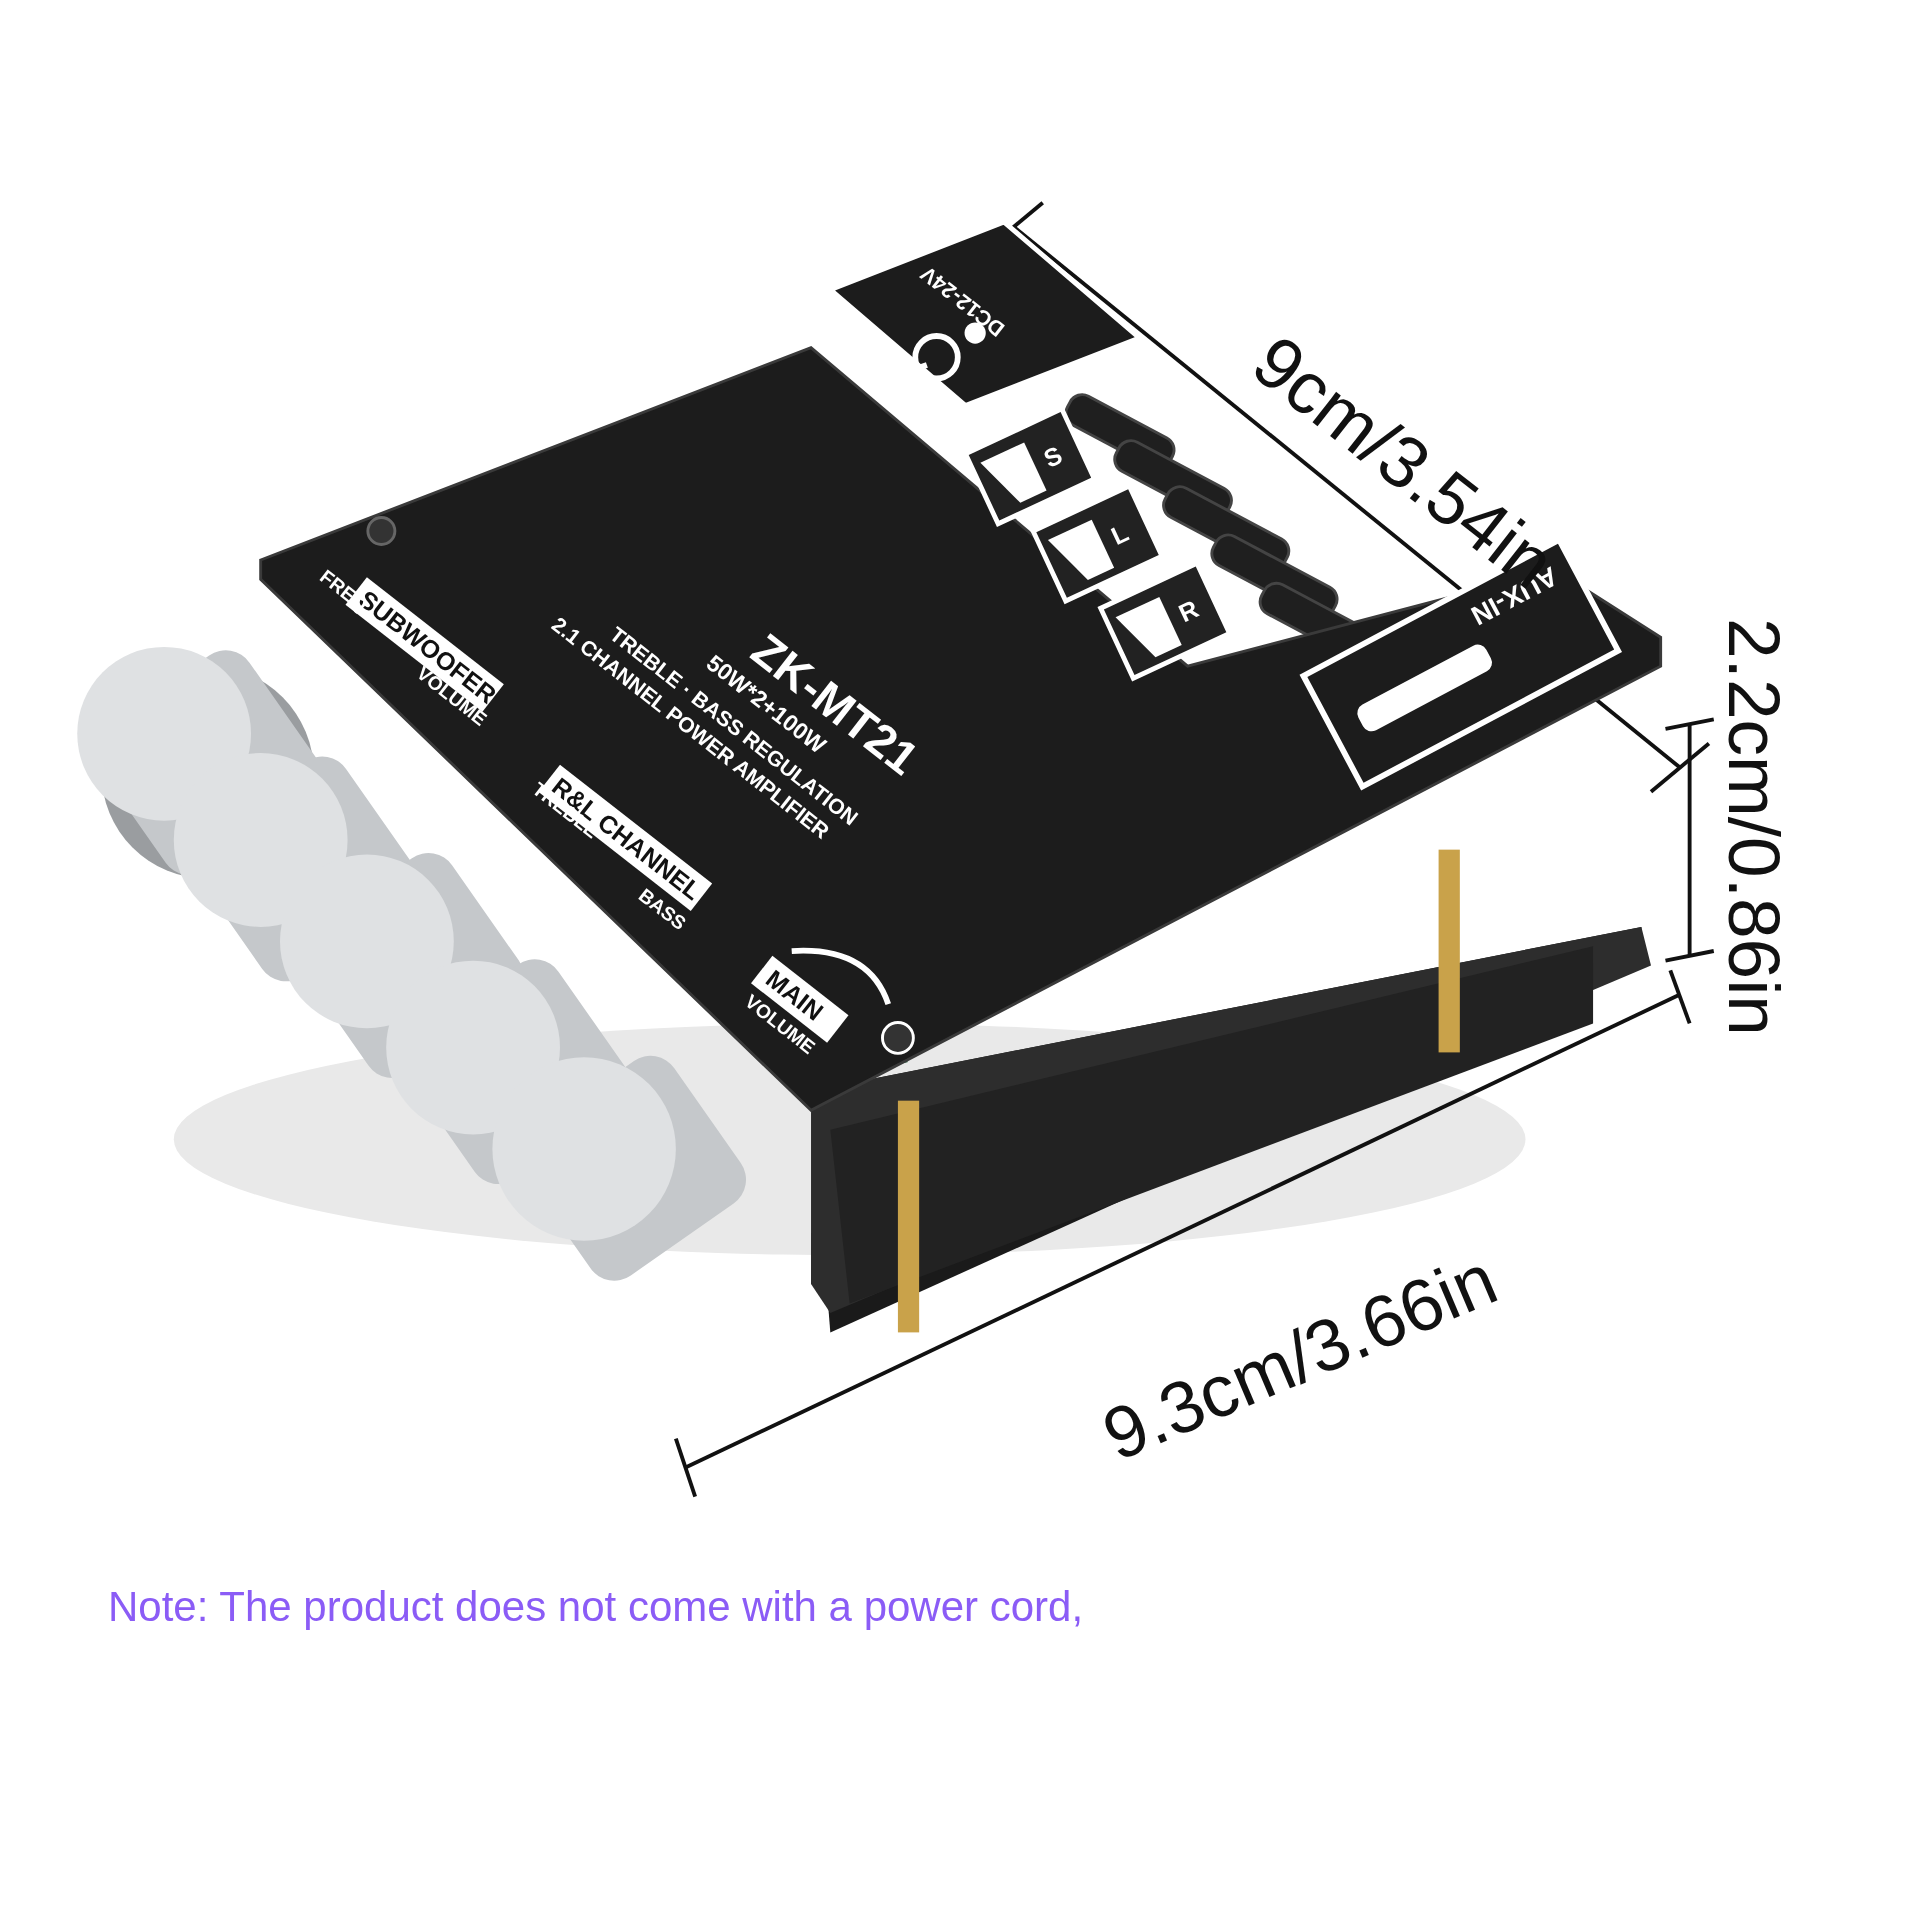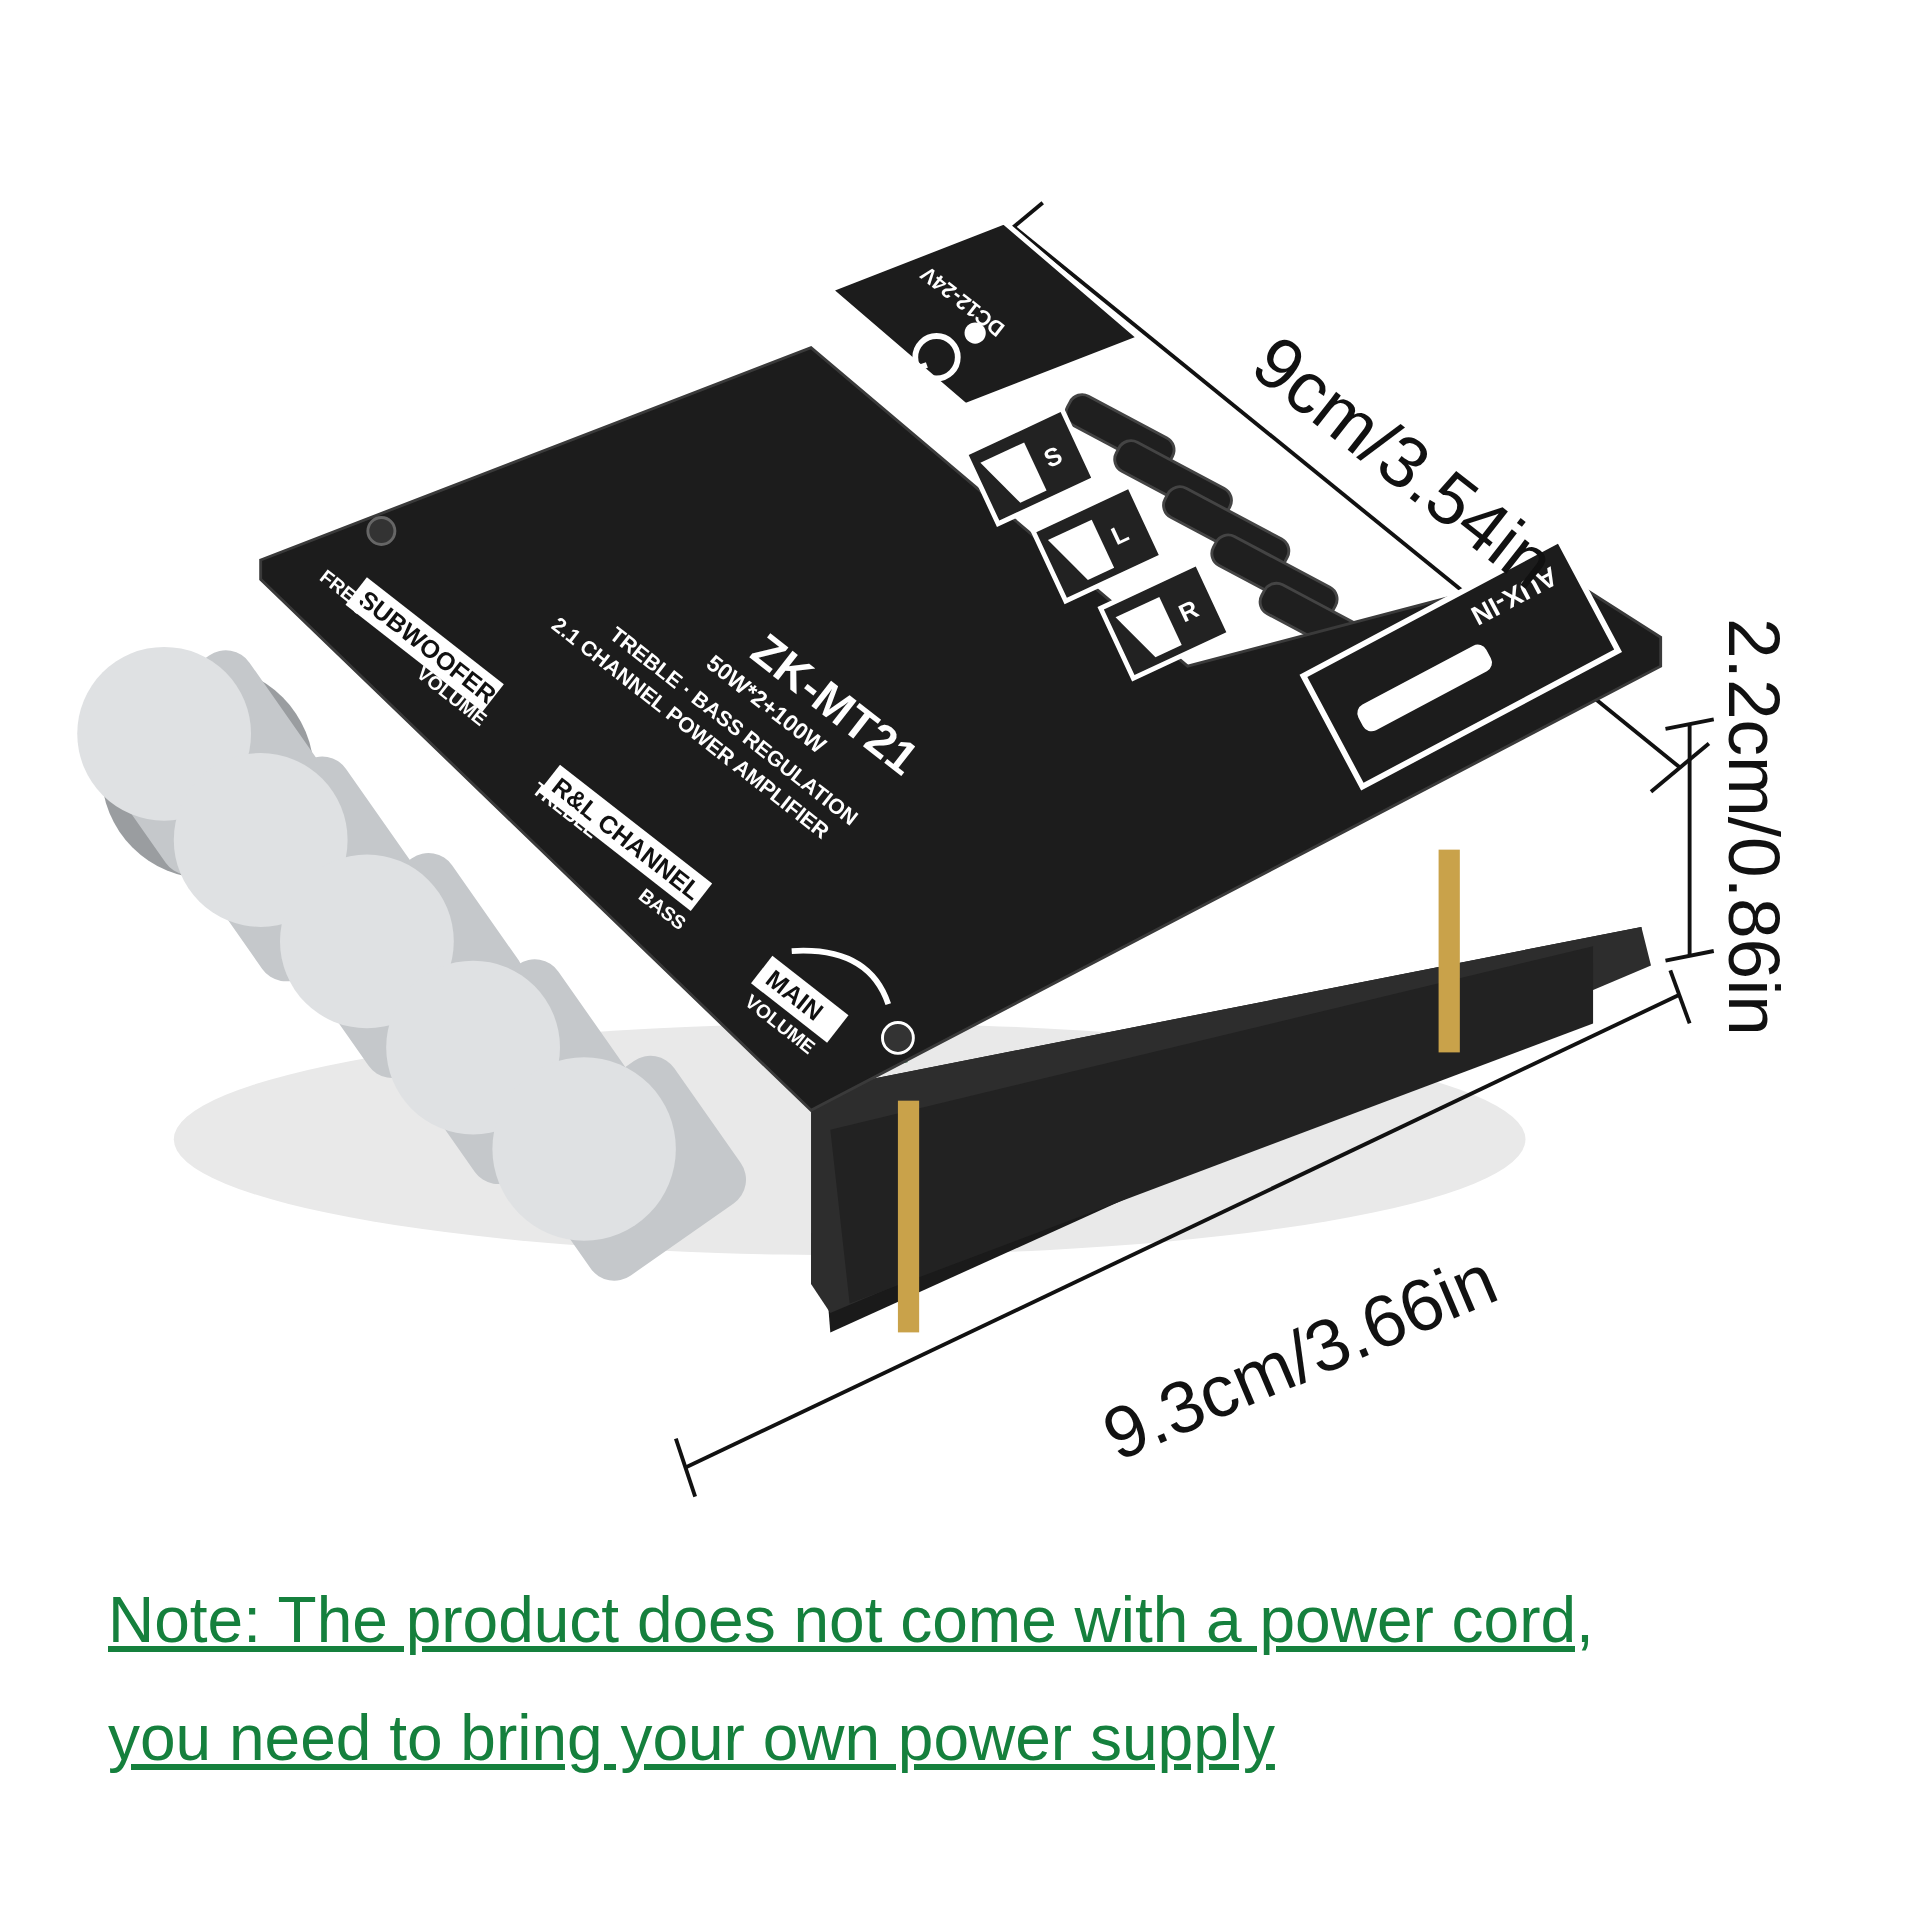--- a/index.html
+++ b/index.html
@@ -1,21 +1,21 @@
 <!DOCTYPE html>
 <html><head>
 <meta charset="utf-8">
 <style>
   html, body { margin: 0; padding: 0; background: #ffffff; }
   body { width: 1931px; height: 1931px; position: relative; overflow: hidden;
          font-family: "Liberation Sans", sans-serif; color: #000; }
   #stage { position: absolute; left: 0; top: 0; width: 1931px; height: 1931px; }
   .dim-label { position: absolute; font-family: "Liberation Sans", sans-serif;
                font-size: 73px; color: #111; white-space: nowrap; transform-origin: 0 0; }
-  .note { position: absolute; left: 108px; font-size: 64px; color: #15803d; white-space: nowrap; text-decoration: underline; }
+  .note { position: absolute; left: 108px; font-size: 42px; color: #8b5cf6; white-space: nowrap; }
   .pcb-text { font-family: "Liberation Sans", sans-serif; font-weight: bold; }
 </style>
 </head>
 <body>
 
 <div id="stage">
   <svg width="1931" height="1931" viewBox="0 0 2000 2000" xmlns="http://www.w3.org/2000/svg">
 
     <ellipse cx="880" cy="1180" rx="700" ry="120" fill="#e9e9e9"></ellipse>
 
@@ -143,15 +143,14 @@
     <circle cx="395" cy="550" r="14" fill="#333" stroke="#666" stroke-width="3"></circle>
   </svg>
 
   
   <div class="dim-label" style="left:1289px; top:319px; transform: rotate(38deg);">9cm/3.54in</div>
   <div class="dim-label" style="left:1796px; top:618px; transform: rotate(90deg);">2.2cm/0.86in</div>
   <div class="dim-label" style="left:1091px; top:1400px; transform: rotate(-23deg);">9.3cm/3.66in</div>
 
   
   <div class="note" style="top:1583px;">Note: The product does not come with a power cord,</div>
-  <div class="note" style="top:1701px;">you need to bring your own power supply</div>
 </div>
 
 
 </body></html>

